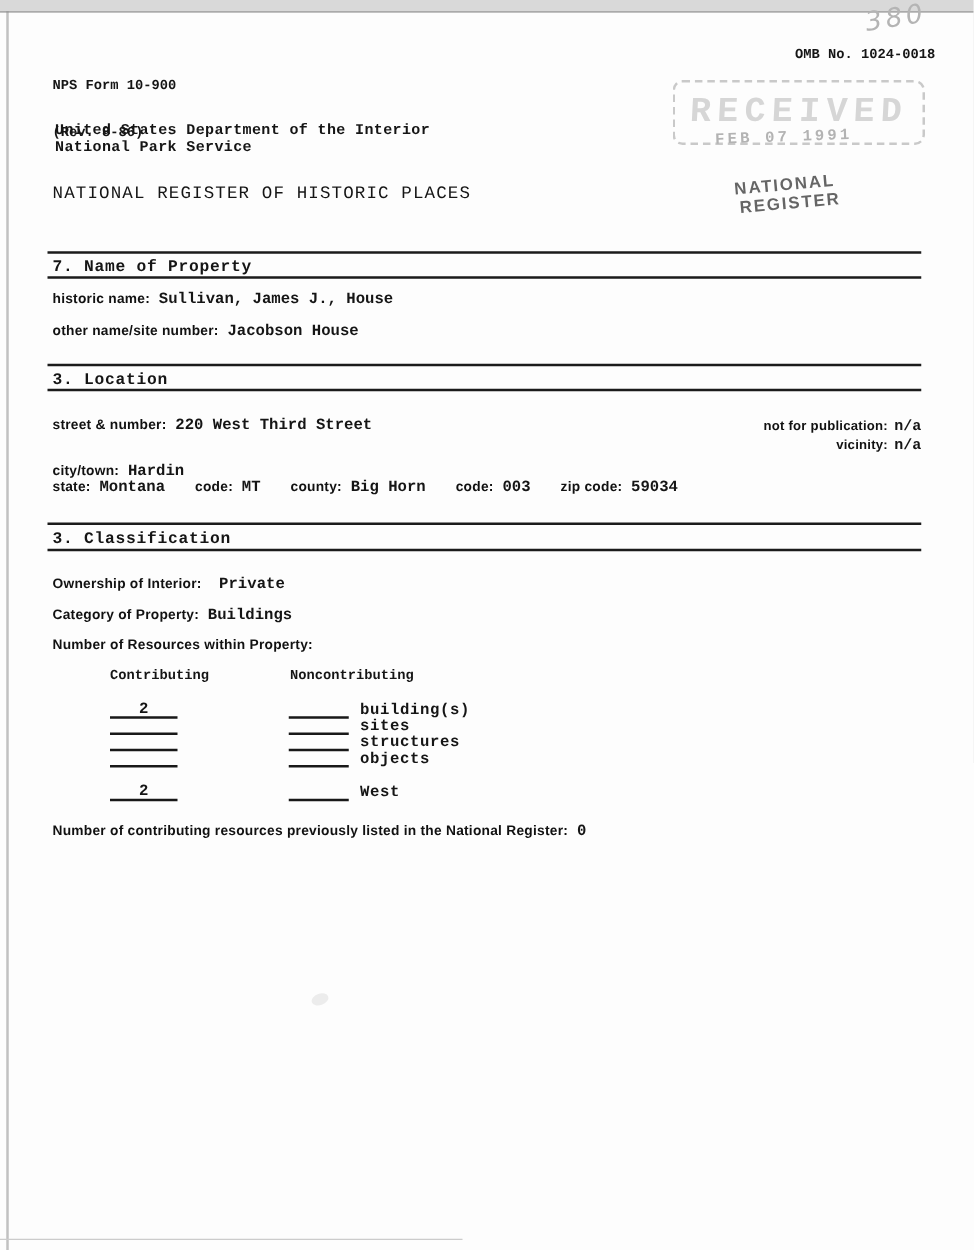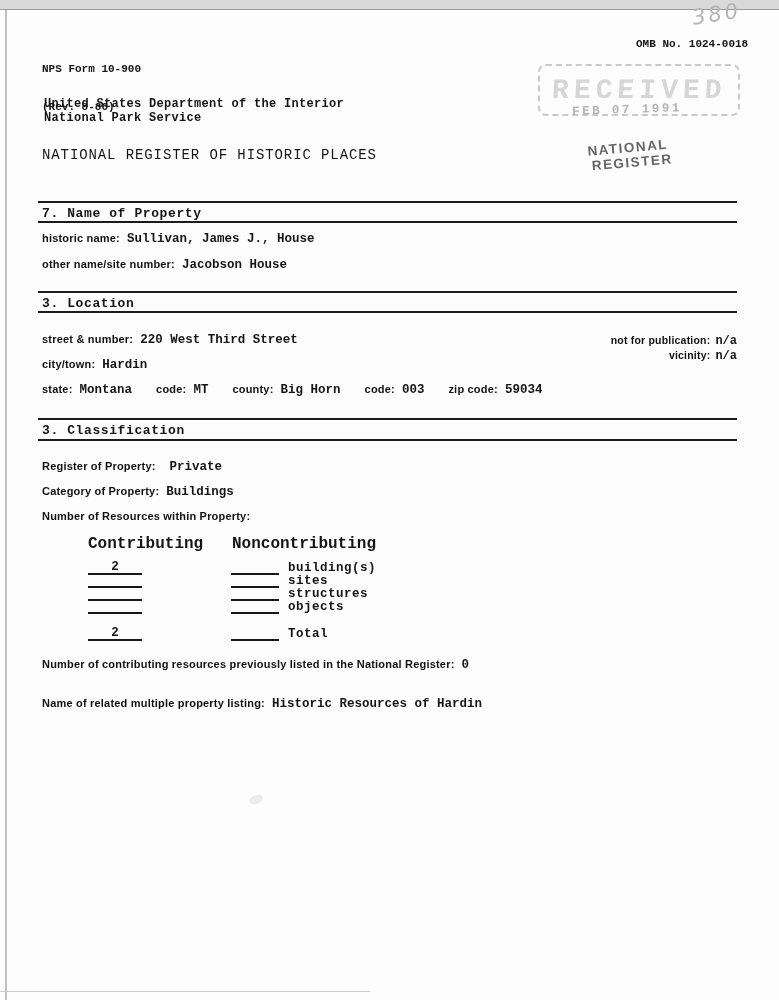--- a/index.html
+++ b/index.html
@@ -44,21 +44,21 @@
   
   .field{position:absolute;left:42px;display:flex;align-items:baseline;white-space:pre;text-align:right;}
   .lbl{font-family:"Liberation Sans",sans-serif;font-size:11px;font-weight:bold;letter-spacing:.2px;color:#111;}
   .val{font-size:12.5px;font-weight:bold;margin-left:7px;}
   .val.wide-gap{margin-left:14px;}
   .pair{display:inline-flex;align-items:baseline;margin-right:24px;}
   .right-block{position:absolute;right:42px;top:333px;text-align:right;line-height:14px;white-space:nowrap;}
   .right-block .lbl{font-size:10.5px;}
   .right-block .val{font-size:12px;margin-left:5px;}
   
-  .tbl-head{position:absolute;left:88px;top:535px;font-size:16px;font-weight:bold;white-space:nowrap;}
+  .tbl-head{position:absolute;left:88px;top:535px;font-size:11px;font-weight:bold;white-space:nowrap;}
   .tbl-head .col2{position:absolute;left:144px;}
   .trow{position:absolute;left:0;width:779px;height:15px;}
   .trow .c1{position:absolute;left:88px;width:54px;height:13px;border-bottom:2px solid #181818;text-align:center;font-size:12.5px;font-weight:bold;}
   .trow .c2{position:absolute;left:231px;width:48px;height:13px;border-bottom:2px solid #181818;text-align:center;font-size:12.5px;font-weight:bold;}
   .trow .rlabel{position:absolute;left:288px;top:1px;font-size:12.5px;font-weight:bold;letter-spacing:.5px;}
 </style>
 </head>
 <body>
 
 <div class="canvas">
@@ -117,21 +117,21 @@
 
   <div class="right-block">
     <div>
       <span class="lbl">not for publication:</span><span class="val">n/a</span>
     </div>
     <div>
       <span class="lbl">vicinity:</span><span class="val">n/a</span>
     </div>
   </div>
 
-  <div class="field" style="top:358px">
+  <div class="field" style="top:370px">
     <span class="lbl">city/town:</span>
     <span class="val">Hardin</span>
   </div>
 
   <div class="field" style="top:383px">
     <span class="pair">
       <span class="lbl">state:</span>
       <span class="val">Montana</span>
     </span>
     <span class="pair">
@@ -150,21 +150,21 @@
       <span class="lbl">zip code:</span>
       <span class="val">59034</span>
     </span>
   </div>
 
   <div class="rule" style="top:418px"></div>
   <div class="sec-head" style="top:423px">3. Classification</div>
   <div class="rule" style="top:439px"></div>
 
   <div class="field" style="top:460px">
-    <span class="lbl">Register of Property:</span>
+    <span class="lbl">Ownership of Interior:</span>
     <span class="val wide-gap">Private</span>
   </div>
   <div class="field" style="top:485px">
     <span class="lbl">Category of Property:</span>
     <span class="val">Buildings</span>
   </div>
   <div class="field" style="top:510px">
     <span class="lbl">Number of Resources within Property:</span>
   </div>
 
@@ -189,26 +189,22 @@
     <span class="rlabel">structures</span>
   </div>
   <div class="trow" style="top:599px">
     <span class="c1"></span>
     <span class="c2"></span>
     <span class="rlabel">objects</span>
   </div>
   <div class="trow" style="top:626px">
     <span class="c1">2</span>
     <span class="c2"></span>
-    <span class="rlabel">Total</span>
+    <span class="rlabel">West</span>
   </div>
 
   <div class="field" style="top:658px">
     <span class="lbl">Number of contributing resources previously listed in the National Register:</span>
     <span class="val">0</span>
   </div>
 
-  <div class="field" style="top:697px">
-    <span class="lbl">Name of related multiple property listing:</span>
-    <span class="val">Historic Resources of Hardin</span>
-  </div>
 
 </div>
 
 </body></html>

